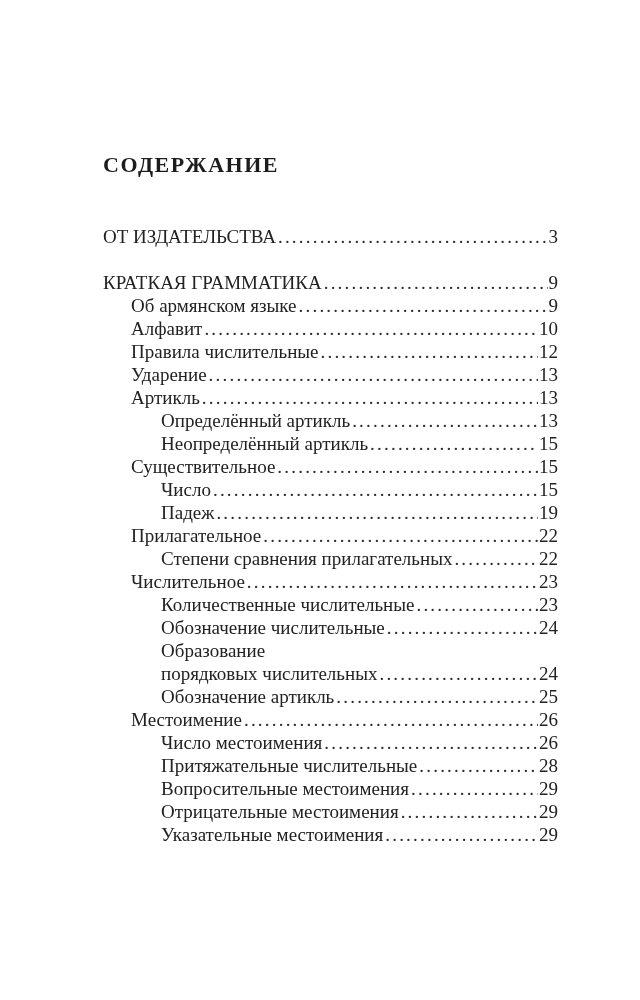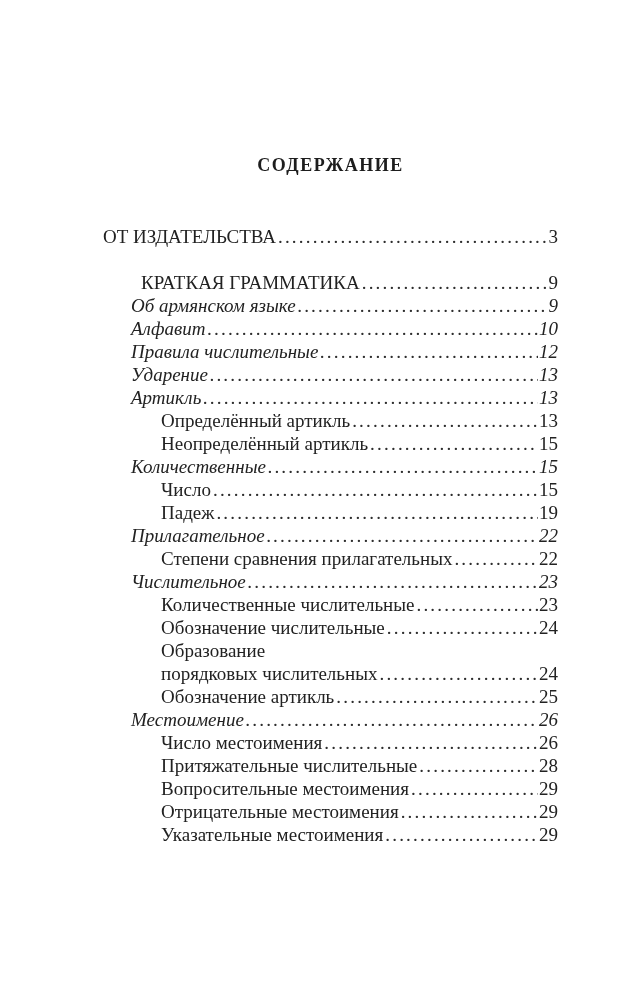--- a/index.html
+++ b/index.html
@@ -16,41 +16,40 @@
     font-family: "Liberation Serif", "DejaVu Serif", serif;
     color: #222222;
   }
   .text-block {
     position: absolute;
     left: 103px;
     top: 150px;
     width: 455px;
   }
   .toc-title {
-    text-align: center;
     font-weight: bold;
-    font-size: 18px;
+    font-size: 22px;
     letter-spacing: 1.5px;
     line-height: 30px;
     margin: 0 0 45px 0;
     color: #1d1d1d;
   }
   .toc-list {
     font-size: 19px;
     line-height: 23px;
   }
   .toc-row {
     display: flex;
     align-items: flex-start;
     white-space: nowrap;
   }
   .toc-row.level-0 { padding-left: 0; }
-  .toc-row.level-1 { padding-left: 28px; font-style: italic; }
+  .toc-row.level-1 { padding-left: 28px; }
   .toc-row.level-2 { padding-left: 58px; }
-  .toc-row.gap-before { margin-top: 23px; margin-left: 38px; }
+  .toc-row.gap-before { margin-top: 23px; }
   .toc-entry-label {
     flex: 0 0 auto;
   }
   .toc-dot-leader {
     flex: 1 1 auto;
     overflow: hidden;
     margin: 0 1px 0 2px;
     min-width: 8px;
   }
   .toc-dot-leader::before {
@@ -109,21 +108,21 @@
     <span class="toc-entry-label">Определённый артикль</span>
     <span class="toc-dot-leader"></span>
     <span class="toc-page-number">13</span>
   </div>
         <div class="toc-row level-2">
     <span class="toc-entry-label">Неопределённый артикль</span>
     <span class="toc-dot-leader"></span>
     <span class="toc-page-number">15</span>
   </div>
         <div class="toc-row level-1">
-    <span class="toc-entry-label">Количественные</span>
+    <span class="toc-entry-label">Существительное</span>
     <span class="toc-dot-leader"></span>
     <span class="toc-page-number">15</span>
   </div>
         <div class="toc-row level-2">
     <span class="toc-entry-label">Число</span>
     <span class="toc-dot-leader"></span>
     <span class="toc-page-number">15</span>
   </div>
         <div class="toc-row level-2">
     <span class="toc-entry-label">Падеж</span>

